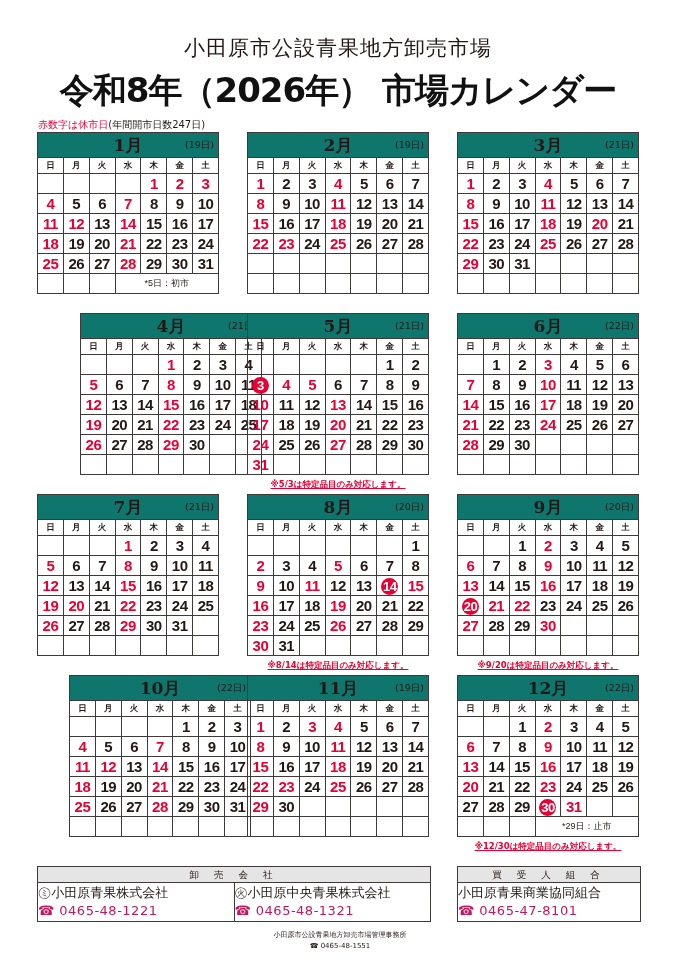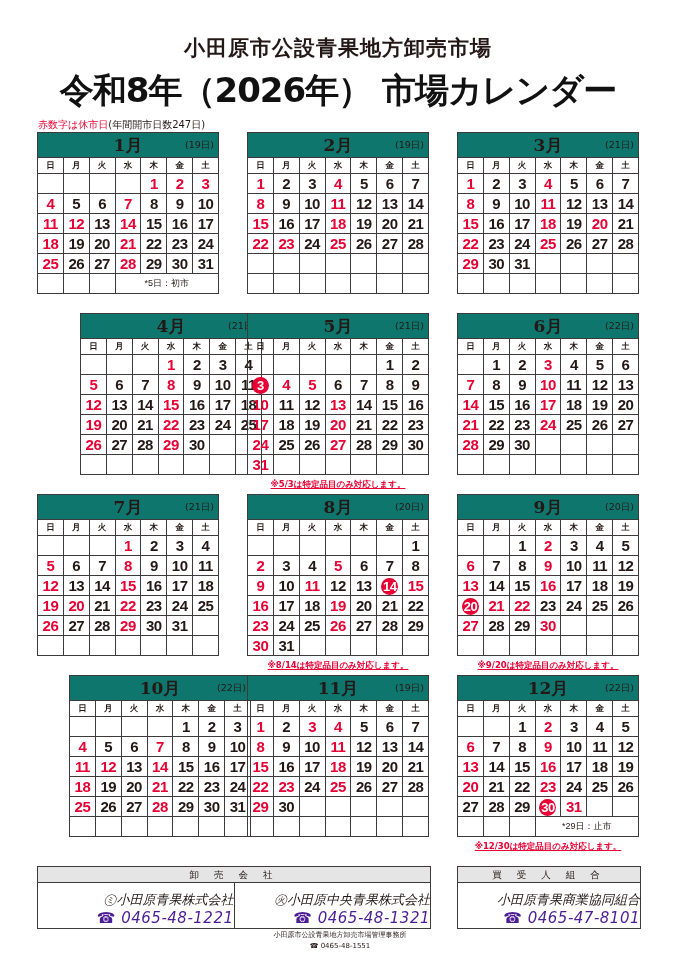--- a/index.html
+++ b/index.html
@@ -1,19 +1,19 @@
 <!DOCTYPE html>
 <html><head>
 <meta charset="utf-8">
 <style>
   html, body { margin:0; padding:0; background:#ffffff; }
   body { width:676px; height:961px; position:relative; overflow:hidden;
          font-family:"DejaVu Sans", "Liberation Sans", sans-serif; color:#231815; }
   .subtitle { position:absolute; top:34px; left:0; width:676px; text-align:center;
-              font-size:21px; font-weight:bold; letter-spacing:1px; color:#231815; }
+              font-size:21px; font-weight:normal; letter-spacing:1px; color:#231815; }
   .title { position:absolute; top:68px; left:0; width:676px; text-align:center;
            font-size:34px; font-weight:bold; letter-spacing:-1px; color:#111; }
   .legend { position:absolute; top:118px; left:38px; font-size:10px; color:#231815;text-align:center; }
   .legend .red { color:#e60033; }
 
   .month { position:absolute; width:182px; }
   .month table { border-collapse:collapse; width:182px; table-layout:fixed; }
   .month td { border:1.5px solid #3e3a39; padding:0; text-align:center; }
   .mhead { background:#0f766e; height:24px; position:relative; }
   .mhead .mname { font-family:"DejaVu Serif","Liberation Serif",serif; font-weight:bold;
@@ -27,24 +27,24 @@
   .days td.c span { display:inline-block; width:17px; height:17px; line-height:17px;
                     border-radius:50%; background:#e60033; color:#fff; font-size:13px; }
   .days td.note { font-size:9px; font-weight:normal; color:#231815; text-align:center; letter-spacing:0;margin-top:8px; }
   .mnote { position:absolute; left:0; width:182px; text-align:center; font-size:8.5px;
            font-weight:bold; color:#e60033; text-decoration:underline; }
 
   .footer-box { position:absolute; border:1.5px solid #3e3a39; }
   .fhead { background:#e5e5e5; text-align:center; font-size:9.5px; letter-spacing:6px;
            height:15px; line-height:15px; border-bottom:1.5px solid #3e3a39; color:#231815; }
   .fcells { display:flex; }
-  .fcell { flex:1; text-align:right; padding-top:8px; height:37px;font-style:italic; }
+  .fcell { flex:1; text-align:left; padding-top:1px; height:37px; }
   .fcell + .fcell { border-left:1.5px solid #3e3a39; }
   .fname { font-size:13px; color:#231815; line-height:18px; }
-  .ftel { font-size:15px; color:#4c1d95; line-height:18px; letter-spacing:0.5px; }
+  .ftel { font-size:13px; color:#be185d; line-height:18px; letter-spacing:0.5px; }
   .office { position:absolute; top:930px; left:240px; width:200px; text-align:center;
             font-size:7px; line-height:11px; color:#231815; }
 </style>
 </head>
 <body>
 
 <div class="subtitle">小田原市公設青果地方卸売市場</div>
 <div class="title">令和8年（2026年） 市場カレンダー</div>
 <div class="legend">
   <span class="red">赤数字は休市日</span><span>(年間開市日数247日)</span>

